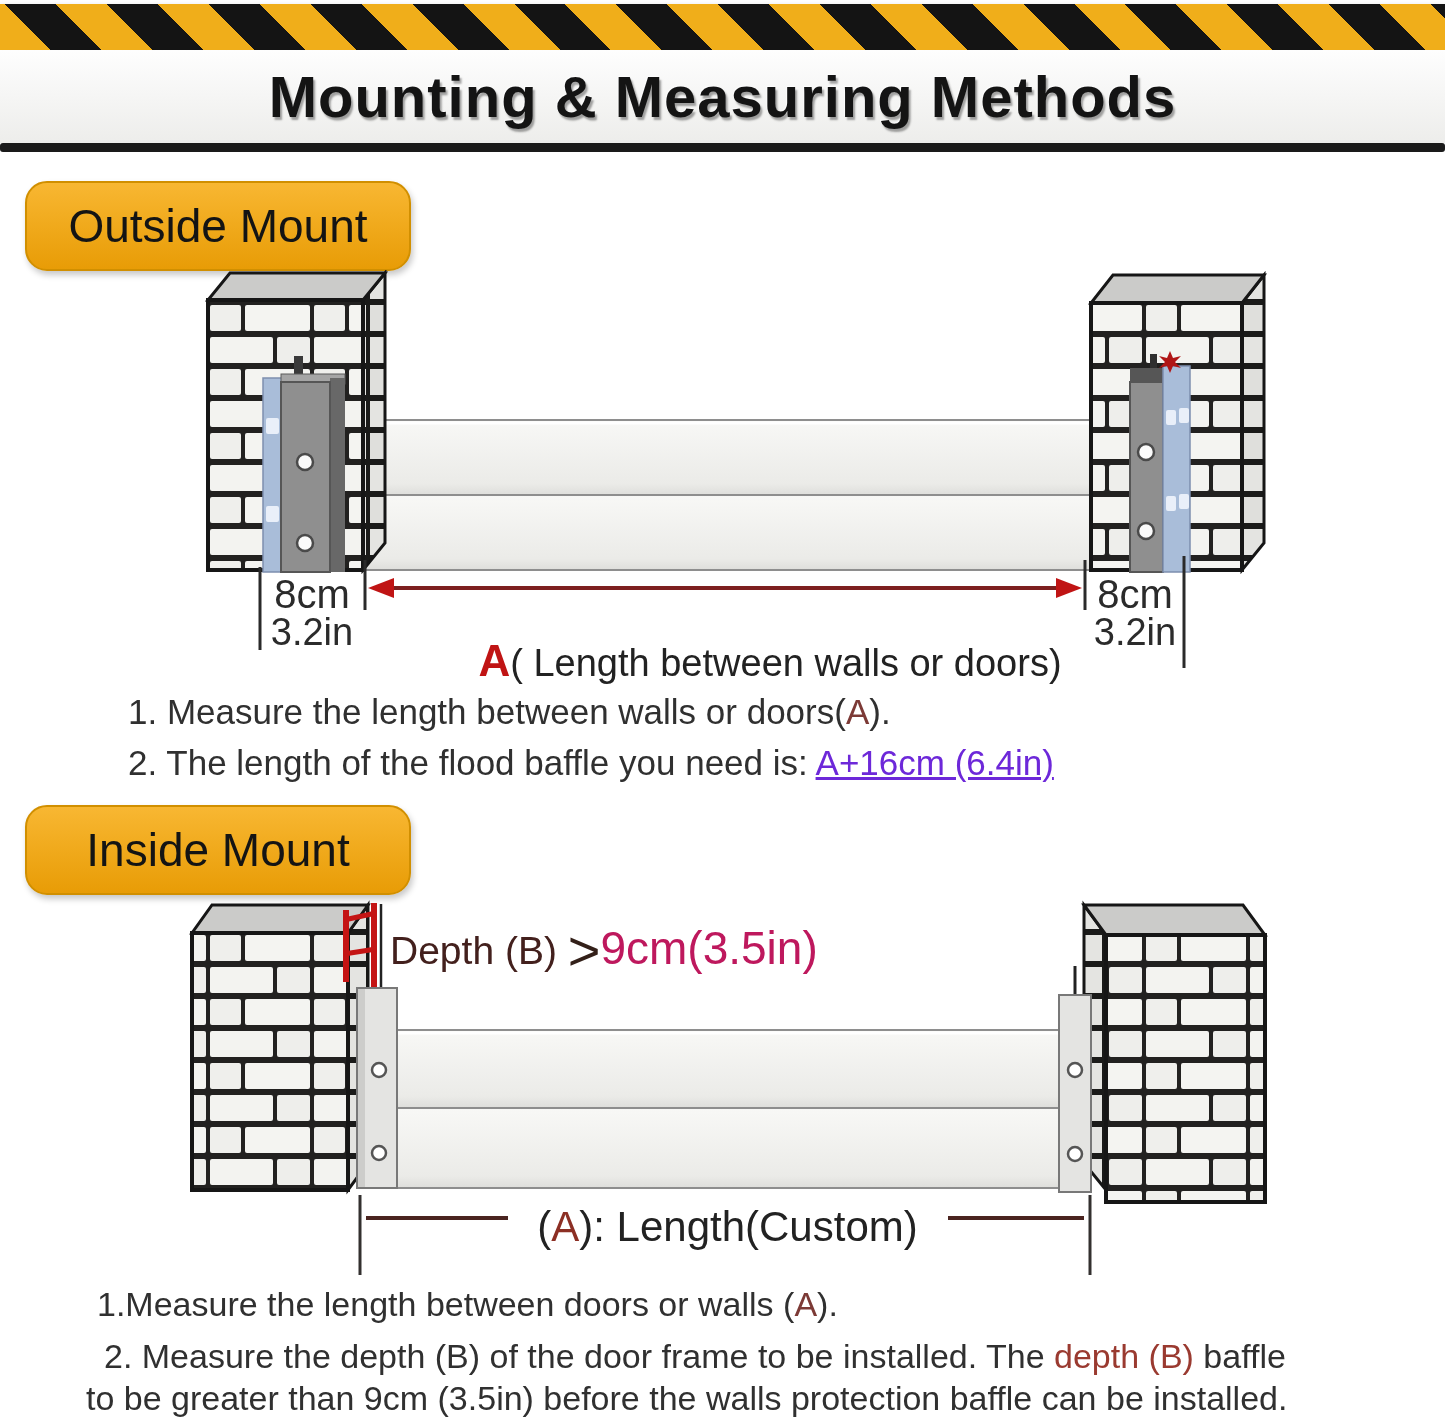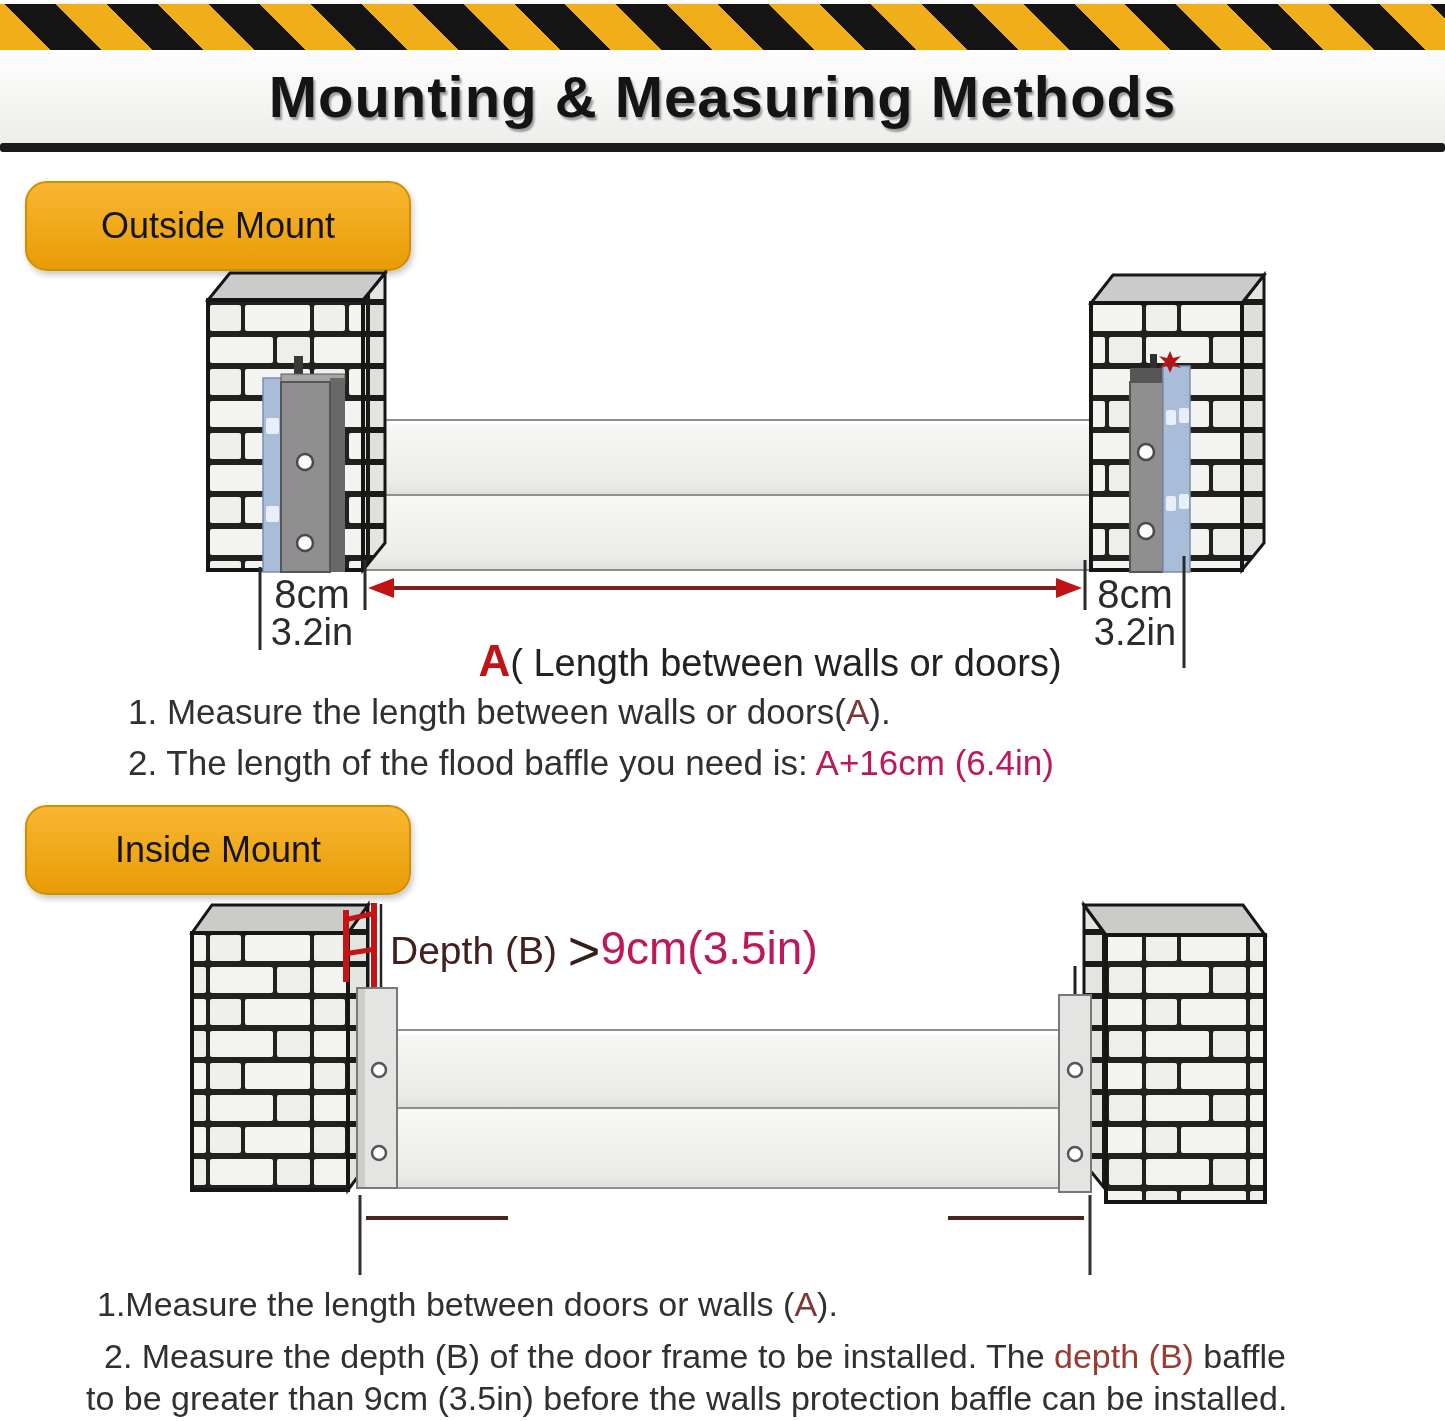--- a/index.html
+++ b/index.html
@@ -16,32 +16,32 @@
     display:flex;align-items:center;justify-content:center;}
   #page-title{font-size:58px;font-weight:700;letter-spacing:1px;color:#141414;
     text-shadow:2px 3px 2px rgba(0,0,0,.35), -1px -1px 0 rgba(255,255,255,.65);}
   #title-divider{left:0;top:143px;width:1445px;height:9px;background:#1a1a1a;border-radius:3px;}
 
   
   .badge{width:382px;height:86px;border-radius:22px;
     background:linear-gradient(#f8b732,#e89c06);
     border:2px solid #d18f00;box-shadow:2px 4px 6px rgba(0,0,0,.22);
     display:flex;align-items:center;justify-content:center;
-    font-size:36px;color:#141414;}
+    font-size:46px;color:#141414;}
   #outside-badge{left:25px;top:181px;}
   #inside-badge{left:25px;top:805px;}
 
   
   .dim-txt{font-size:40px;color:#2b2b2b;text-align:center;line-height:1;}
   .dim-sub{font-size:38px;}
   #span-label{left:430px;top:608px;width:680px;text-align:center;font-size:38px;color:#222;white-space:nowrap;margin-top:28px;}
   #span-label .red-a{color:#c01414;font-weight:700;font-size:44px;}
   .step{font-size:35px;color:#303030;white-space:nowrap;}
   .step .a-tint{color:#7c3a36;}
-  .step .red-val{color:#be185d;}
+  .step .red-val{color:#6d28d9;text-decoration:underline;}
   #depth-label{left:390px;top:918px;white-space:nowrap;color:#43201d;}
   #depth-label .d-pre{font-size:39px;}
   #depth-label .d-gt{font-size:56px;color:#332019;vertical-align:-6px;}
   #depth-label .d-val{font-size:46px;color:#be185d;}
   #length-label{left:505px;top:1203px;width:445px;text-align:center;font-size:42px;color:#222;white-space:nowrap;}
   #length-label .a-tint{color:#8c2f24;}
   .bstep{font-size:34px;color:#303030;white-space:nowrap;}
   .bstep .a-tint{color:#7c3a36;}
   .bstep .red-val{color:#9a3a30;}
 </style>
@@ -223,20 +223,23 @@
       <line x1="360" y1="295" x2="360" y2="375" stroke="#33302f" stroke-width="3"></line>
       <line x1="1090" y1="295" x2="1090" y2="375" stroke="#33302f" stroke-width="3"></line>
       <line x1="366" y1="318" x2="508" y2="318" stroke="#4a2420" stroke-width="4"></line>
       <line x1="948" y1="318" x2="1084" y2="318" stroke="#4a2420" stroke-width="4"></line>
     </g>
   </svg>
 
   <div class="abs" id="depth-label">
     <span class="d-pre">Depth (B) </span><span class="d-gt">&gt;</span><span class="d-val">9cm(3.5in)</span>
   </div>
+  <div class="abs" id="length-label">
+    <span>(</span><span class="a-tint">A</span><span>): Length(Custom)</span>
+  </div>
 
   <div class="abs bstep" style="left:97px;top:1285px">
     <span>1.Measure the length between doors or walls (</span><span class="a-tint">A</span><span>).</span>
   </div>
   <div class="abs bstep" style="left:104px;top:1337px">
     <span>2. Measure the depth (B) of the door frame to be installed. The </span><span class="red-val">depth (B)</span><span> baffle</span>
   </div>
   <div class="abs bstep" style="left:86px;top:1379px">to be greater than 9cm (3.5in) before the walls protection baffle can be installed.</div>
 
 </div>

